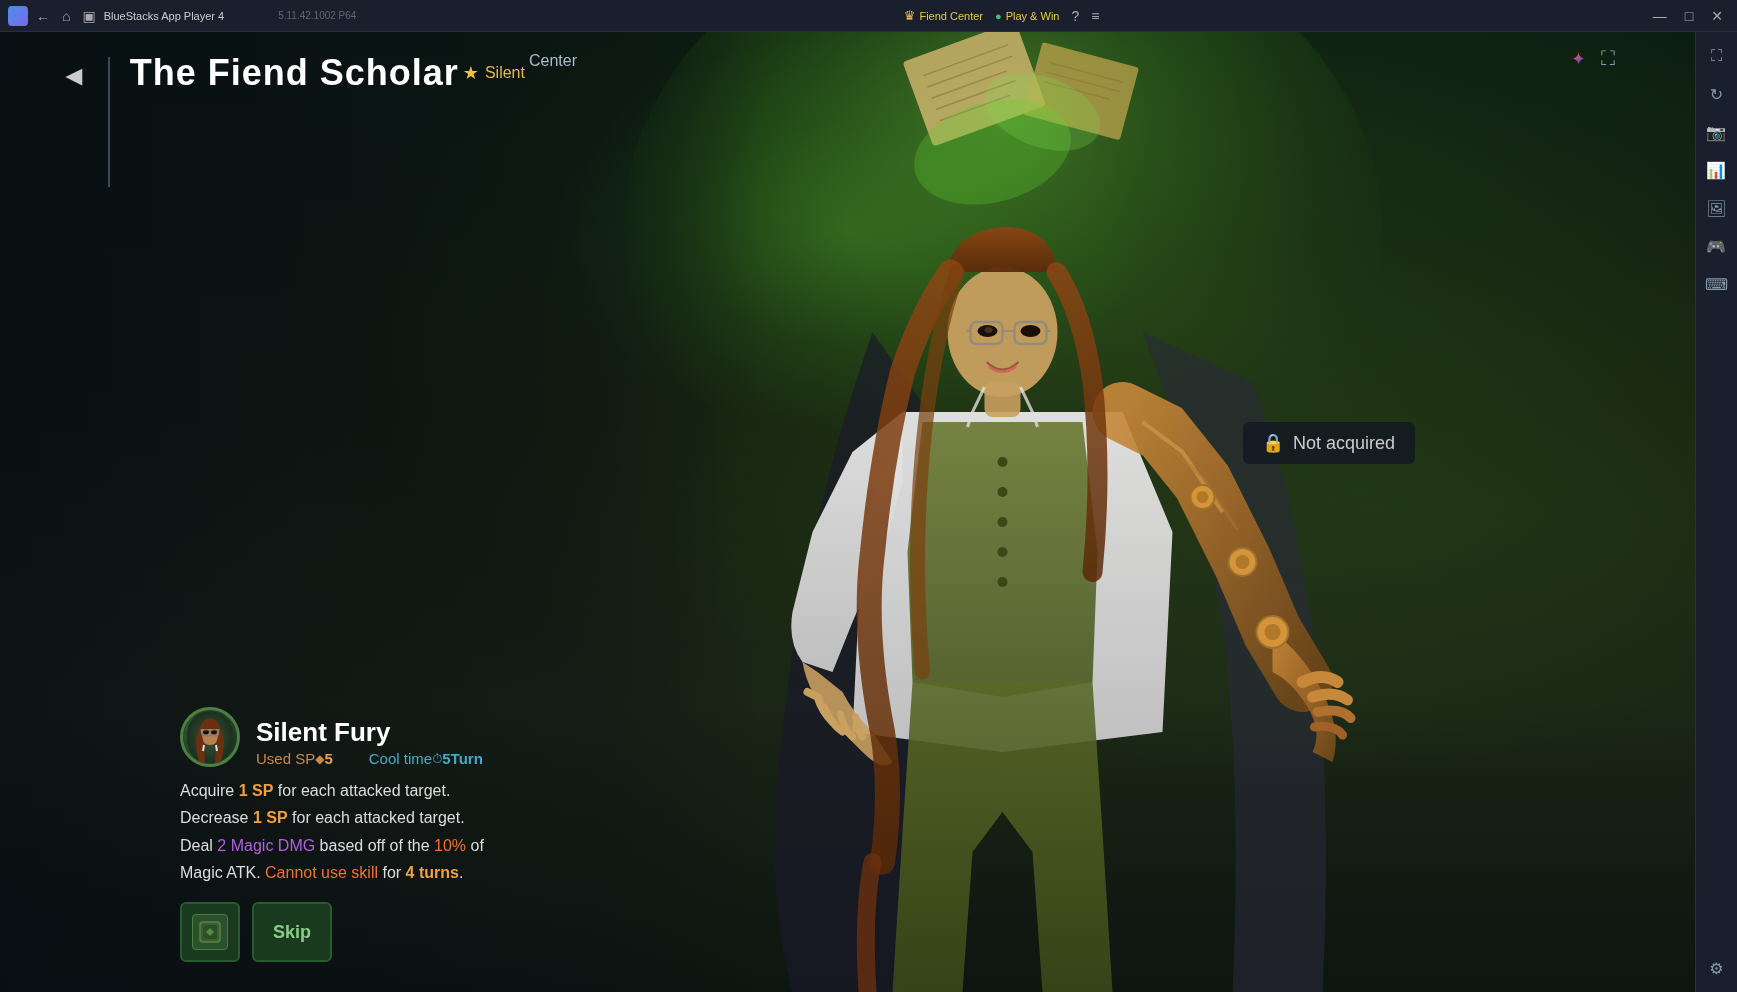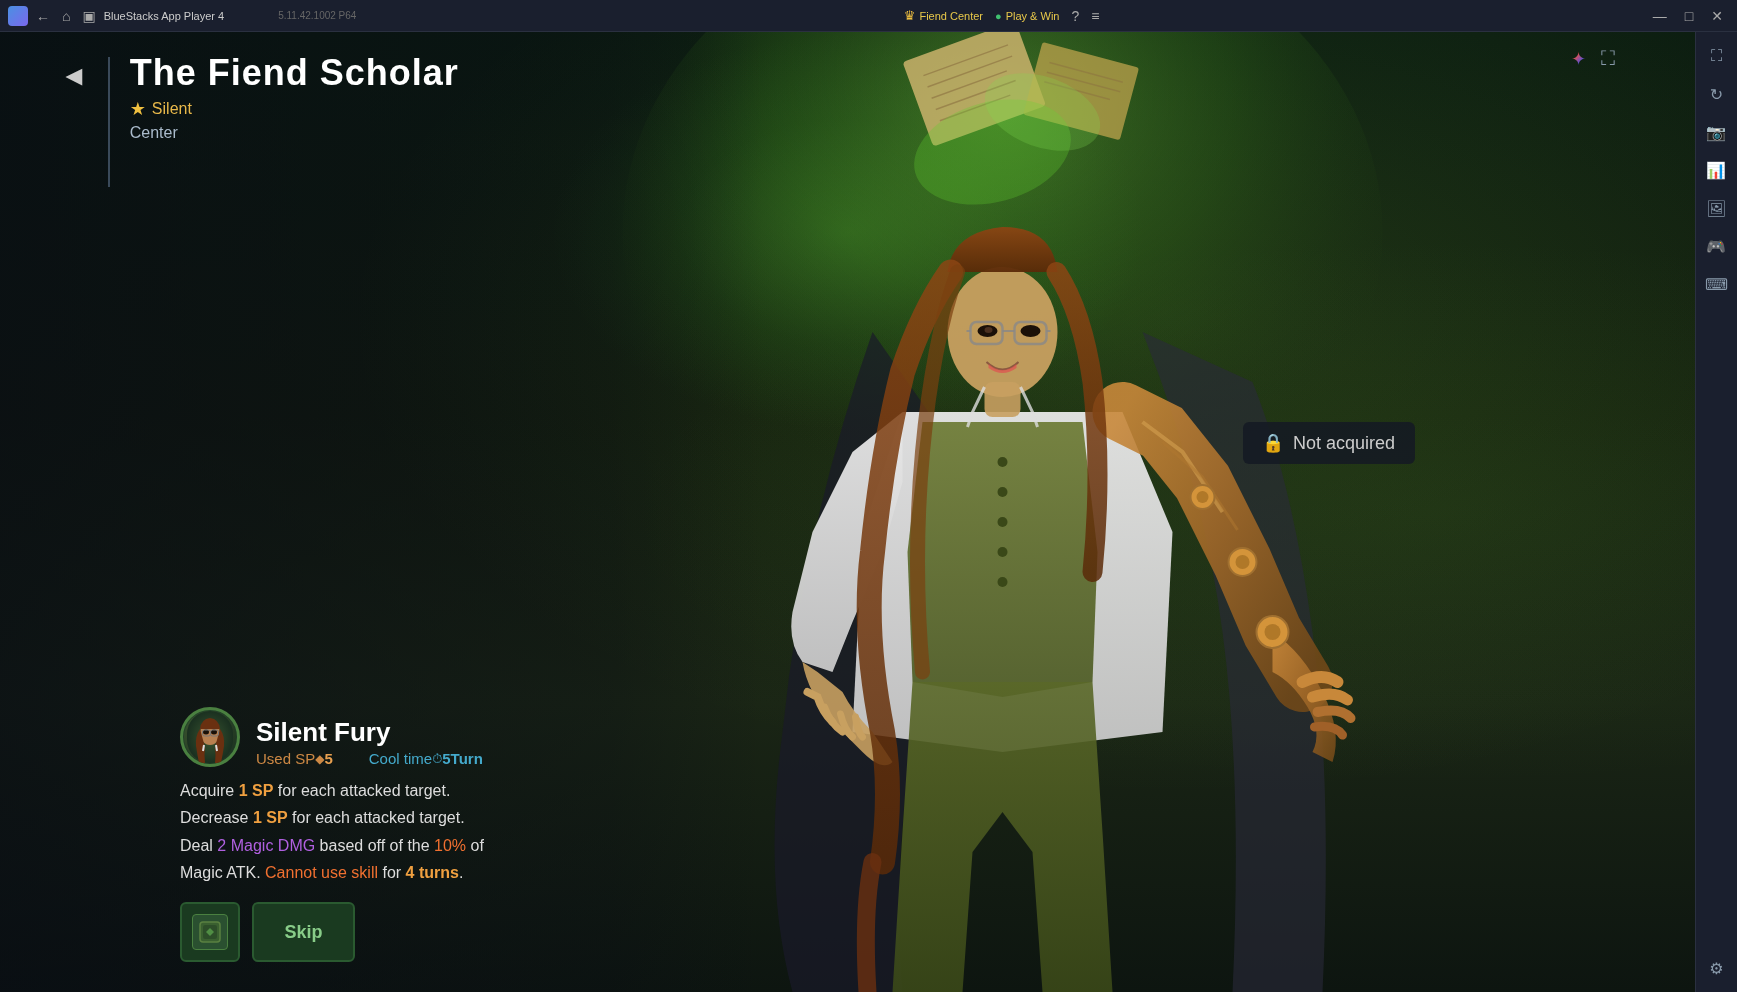--- a/index.html
+++ b/index.html
@@ -151,21 +151,21 @@
     .back-btn {
       color: #ccc;
       font-size: 28px;
       cursor: pointer;
       background: none;
       border: none;
       margin-top: 8px;
     }
     .header-info {
       display: flex;
-      flex-direction: column;
+      flex-direction: row;
       gap: 4px;
     }
     .header-title {
       color: white;
       font-size: 36px;
       font-weight: 600;
       letter-spacing: 1px;
     }
     .header-char {
       display: flex;
@@ -279,21 +279,21 @@
     .skill-btn-icon-inner {
       width: 36px; height: 36px;
       background: #2a5030;
       border: 1px solid #4a8040;
       border-radius: 4px;
       display: flex;
       align-items: center;
       justify-content: center;
     }
     .skip-btn {
-      width: 103px; height: 60px;
+      width: 80px; height: 60px;
       background: #1a3a20;
       border: 2px solid #2a5a30;
       border-radius: 6px;
       color: #88cc88;
       font-size: 18px;
       font-weight: bold;
       cursor: pointer;
       display: flex;
       align-items: center;
       justify-content: center;

